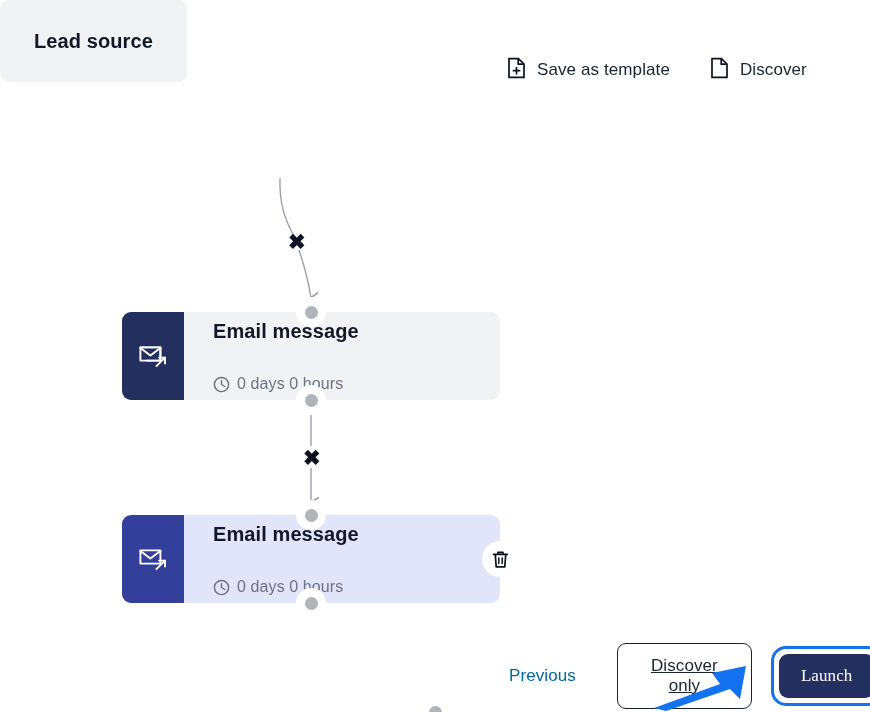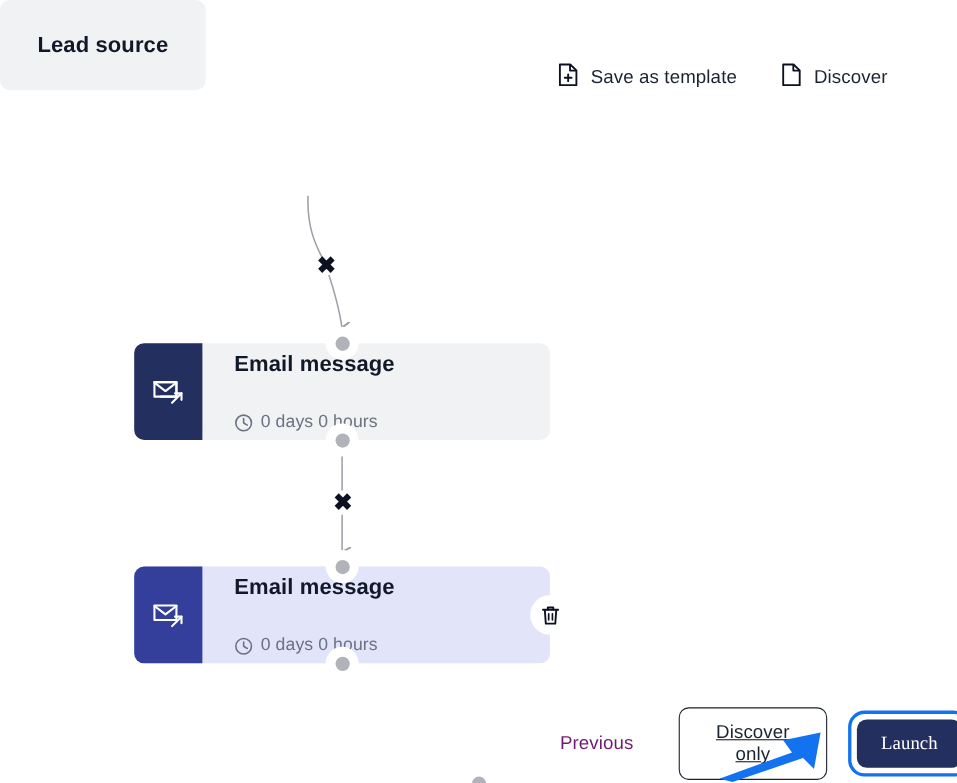--- a/index.html
+++ b/index.html
@@ -179,21 +179,21 @@
   .footer {
     position: absolute;
     left: 505px;
     top: 643px;
     display: flex;
     align-items: center;
     gap: 0;
   }
   .btn-previous {
     font-size: 17px;
-    color: #701a75;
+    color: #0369a1;
     background: none;
     border: none;
     cursor: pointer;
     padding: 8px 4px;
     letter-spacing: .1px;
     text-align: right;
   }
   .btn-discover {
     margin-left: 37px;
     font-size: 17px;

